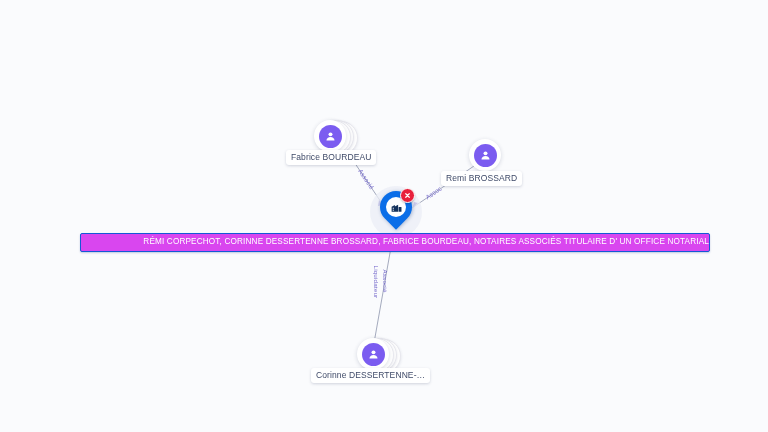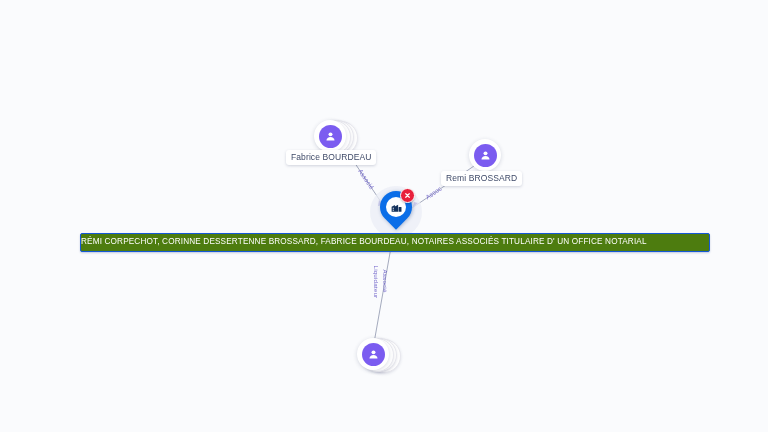--- a/index.html
+++ b/index.html
@@ -140,27 +140,27 @@
   }
   .status-badge svg { display: block; }
 
   
   .company-banner {
     position: absolute;
     left: 68px;
     top: 233px;
     width: 628px;
     height: 17px;
-    background: #4d7c0f;
+    background: #d946ef;
     border: 1px solid #1558d6;
     border-radius: 2px;
     color: #ffffff;
     font-size: 8.2px;
     line-height: 15px;
-    text-align: left;
+    text-align: right;
     white-space: nowrap;
     overflow: hidden;
     letter-spacing: 0.15px;
     box-shadow: 0 1px 2px rgba(20,60,140,0.25);
   }
 
   
   .edge-label {
     position: absolute;
     font-size: 6.2px;
@@ -221,20 +221,21 @@
     <div class="stack-card s1"></div>
     <div class="avatar-disc">
       <div class="avatar-inner">
         <svg width="13" height="13" viewBox="0 0 24 24" fill="#ffffff">
           <circle cx="12" cy="8" r="3.6"></circle>
           <path d="M4.6 19.5c0-4.2 3.3-6.6 7.4-6.6s7.4 2.4 7.4 6.6z"></path>
         </svg>
       </div>
     </div>
   </div>
+  <div class="node-caption" style="left:299px; top:368px;">Corinne DESSERTENNE-…</div>
 
   <div class="company-node">
     <div class="pin-halo"></div>
     <div class="pin-shape">
       <div class="pin-inner">
         <svg width="13" height="13" viewBox="0 0 24 24" fill="#14325c">
           <path d="M3 20V10.5l6-3.2V10l6-3.1V20H3zm8.2 0V9.1l1.6-.8V20h-1.6z"></path>
           <rect x="15.8" y="11" width="5.4" height="9" rx="0.6"></rect>
           <rect x="5.1" y="12.4" width="1.9" height="2" fill="#ffffff"></rect>
           <rect x="5.1" y="16" width="1.9" height="2" fill="#ffffff"></rect>

